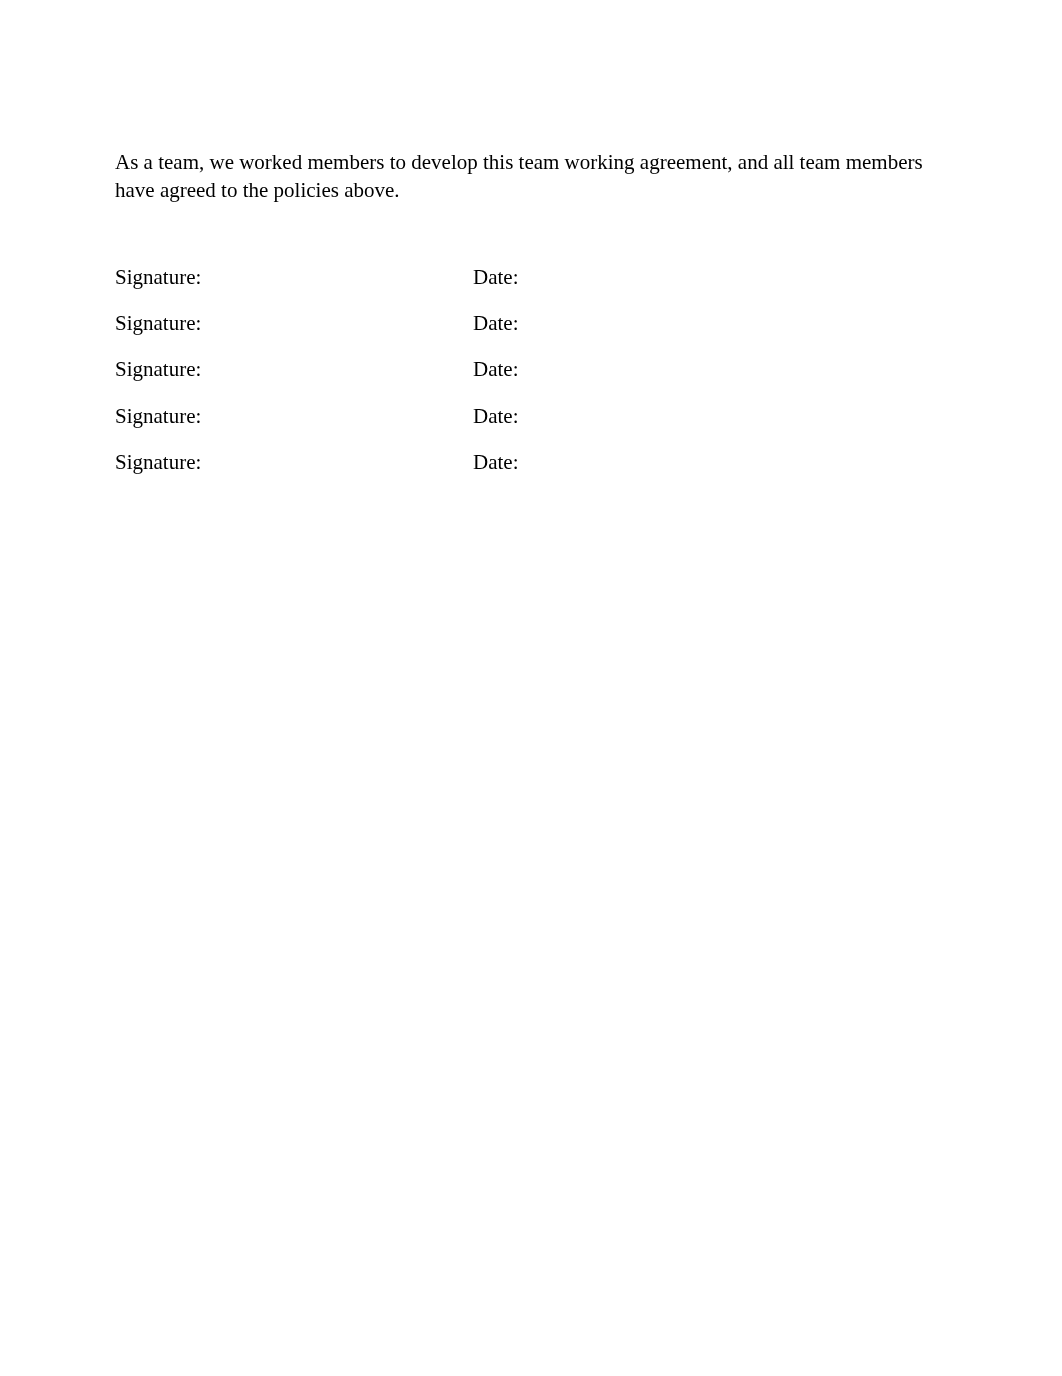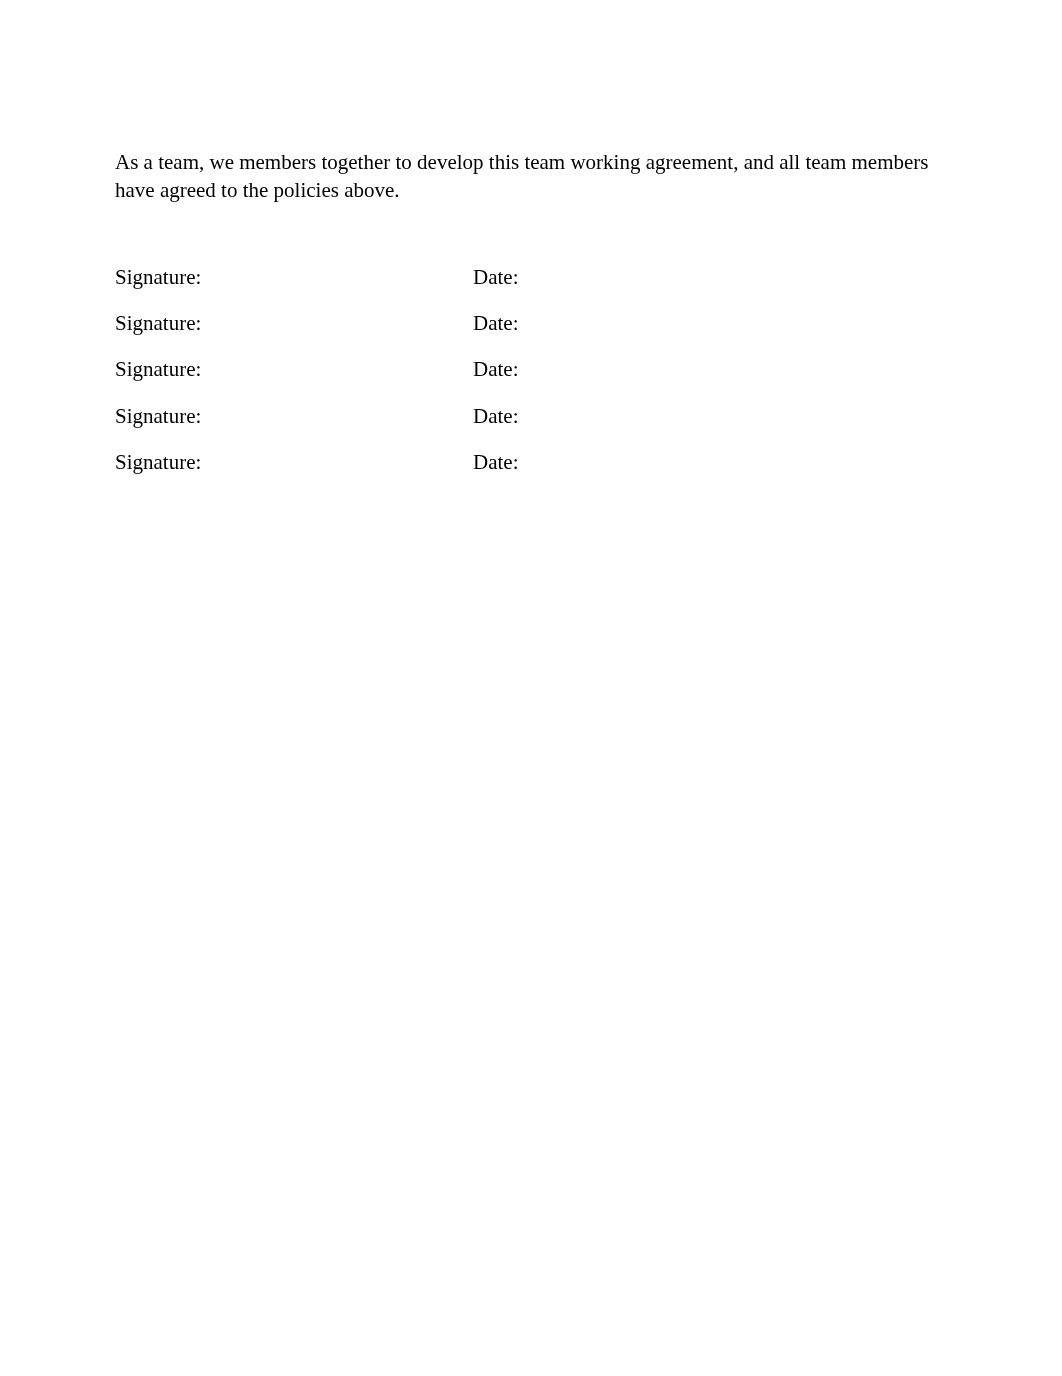--- a/index.html
+++ b/index.html
@@ -32,21 +32,21 @@
     }
     .signature-label {
       width: 358px;
     }
     .date-label {
     }
   </style>
 </head>
 <body>
 
-<p class="intro-paragraph">As a team, we members together to develop this team working agreement, and all team members have agreed to the policies above.</p>
+<p class="intro-paragraph">As a team, we worked members to develop this team working agreement, and all team members have agreed to the policies above.</p>
 
 <div class="signature-block">
   <div class="signature-row">
     <span class="signature-label">Signature:</span>
     <span class="date-label">Date:</span>
   </div>
   <div class="signature-row">
     <span class="signature-label">Signature:</span>
     <span class="date-label">Date:</span>
   </div>

